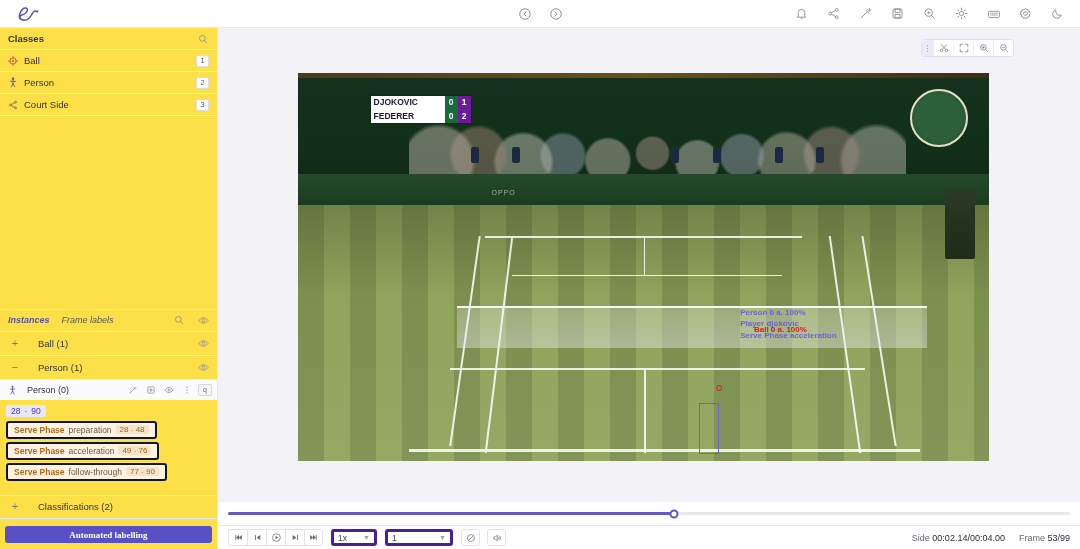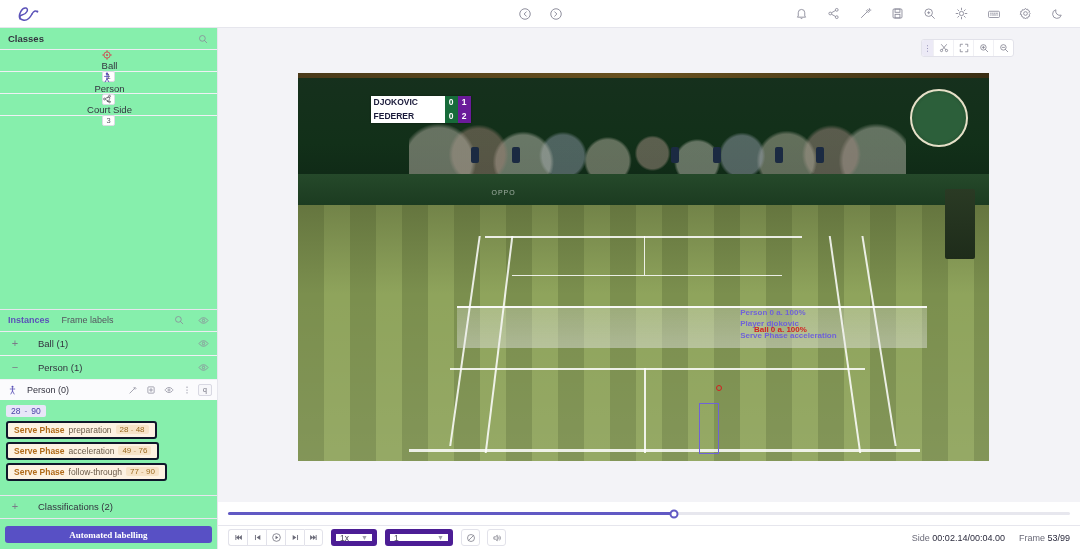--- a/index.html
+++ b/index.html
@@ -42,50 +42,51 @@
   .ico svg { display: block; }
 
   
   .body { flex: 1; display: flex; min-height: 0; }
 
   
   .leftpanel {
     width: 218px; min-width: 218px;
     border-right: 1px solid #e6e6ed;
     display: flex; flex-direction: column;
-    background: #86efac;
+    background: #fde047;
     position: relative;
   }
   .panel-header {
     height: 22px; display: flex; align-items: center;
     padding: 0 8px; border-bottom: 1px solid #ececf2;
     font-size: 9.5px; font-weight: bold; color: #33333f;
   }
   .panel-header .spacer { flex: 1; }
   .class-row {
     height: 22px; display: flex; align-items: center;
     padding: 0 8px; border-bottom: 1px solid #f0f0f5;
-    font-size: 9.5px; color: #33333f; cursor: pointer; flex-direction: column;
+    font-size: 9.5px; color: #33333f; cursor: pointer;
   }
   .class-row .cls-ico { width: 14px; display: flex; align-items: center; }
   .class-row .cls-label { flex: 1; padding-left: 2px; }
   .count-badge {
     min-width: 13px; height: 12px; border: 1px solid #dcdce5; border-radius: 2px;
     font-size: 7.5px; display: flex; align-items: center; justify-content: center;
     color: #55555f; background: #fff; padding: 0 2px;
   }
 
   .panel-gap { flex: 1; }
 
   
   .instances-wrap { border-top: 1px solid #e6e6ed; }
   .tabs-row {
     height: 22px; display: flex; align-items: center; gap: 12px;
     padding: 0 8px; border-bottom: 1px solid #ececf2;
     font-size: 9px;
+    font-style: italic;
   }
   .tab { cursor: pointer; color: #55555f; }
   .tab.active { color: #5b52b8; font-weight: bold; }
   .tabs-row .spacer { flex: 1; }
 
   .group-row {
     height: 24px; display: flex; align-items: center;
     padding: 0 8px; border-bottom: 1px solid #f0f0f5;
     font-size: 9.5px; color: #33333f; cursor: pointer;
   }
@@ -312,21 +313,21 @@
     border-right: none;
   }
   .tgroup .tbtn:first-child { border-radius: 3px 0 0 3px; }
   .tgroup .tbtn:last-child { border-radius: 0 3px 3px 0; border-right: 1px solid #e2e2ea; }
   .tsingle {
     width: 19px; height: 17px; display: flex; align-items: center; justify-content: center;
     border: 1px solid #e2e2ea; border-radius: 3px; background: #fff; color: #6a6a78;
     cursor: pointer; margin-right: 7px;
   }
   .tselect {
-    height: 17px; border: 5px solid #4c1d95; border-radius: 3px; background: #fff;
+    height: 17px; border: 3px solid #4c1d95; border-radius: 3px; background: #fff;
     display: flex; align-items: center; padding: 0 4px; gap: 6px;
     font-size: 8.5px; color: #4a4a58; cursor: pointer; margin-right: 8px;
   }
   .tselect .sv { flex: 1; }
   .tselect.w1 { width: 46px; }
   .tselect.w2 { width: 68px; }
   .caret { color: #a0a0ac; font-size: 7px; }
 
   .transport-right {
     margin-left: auto; display: flex; align-items: center; gap: 14px;

